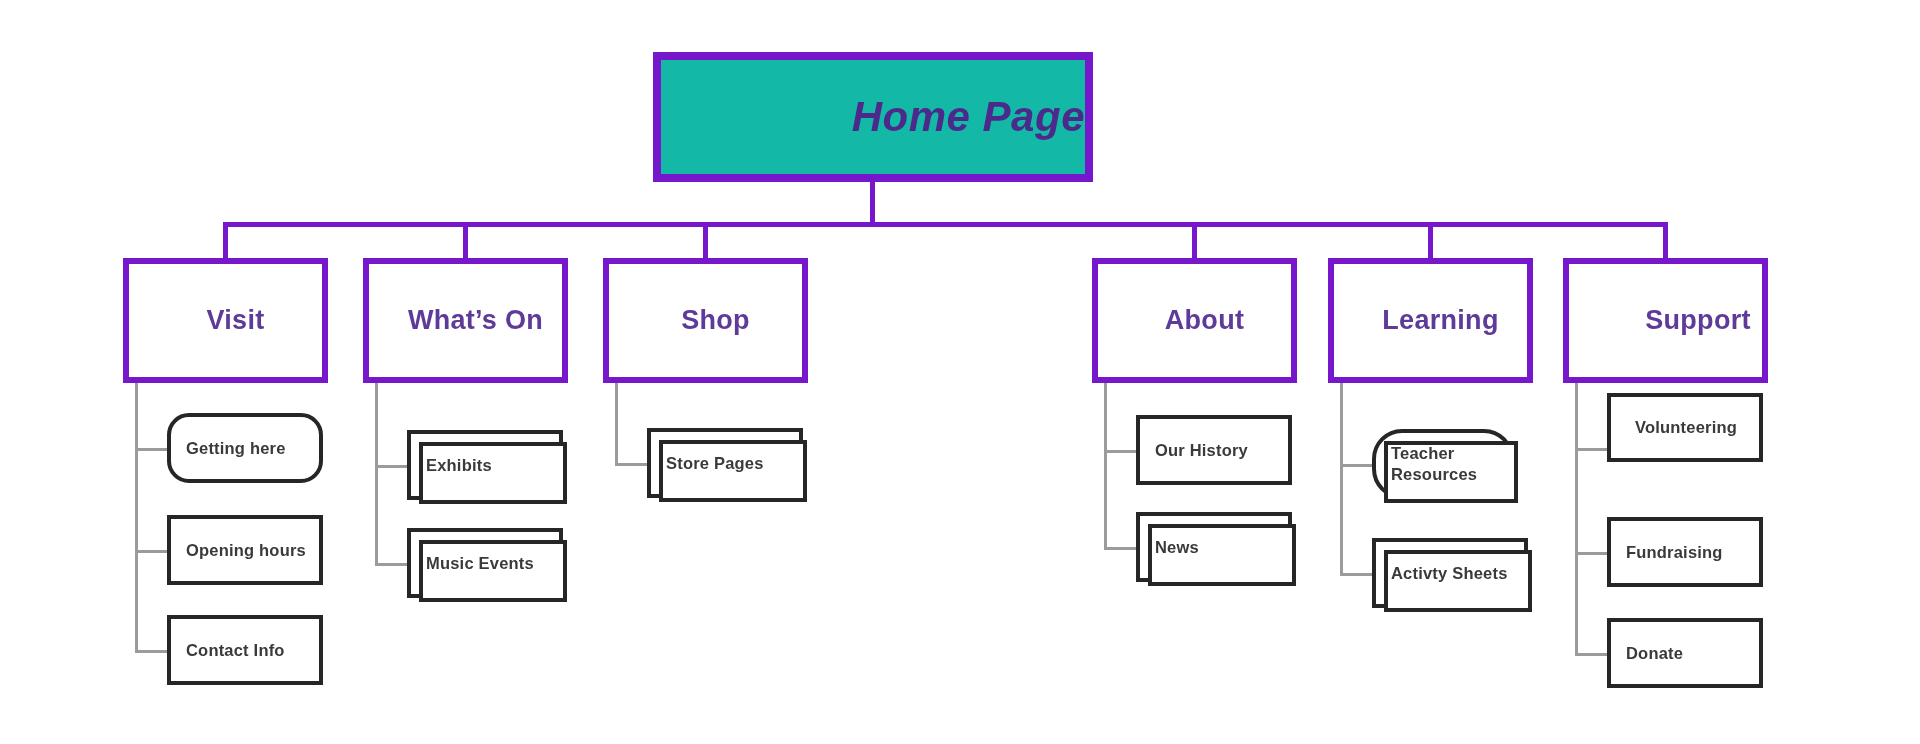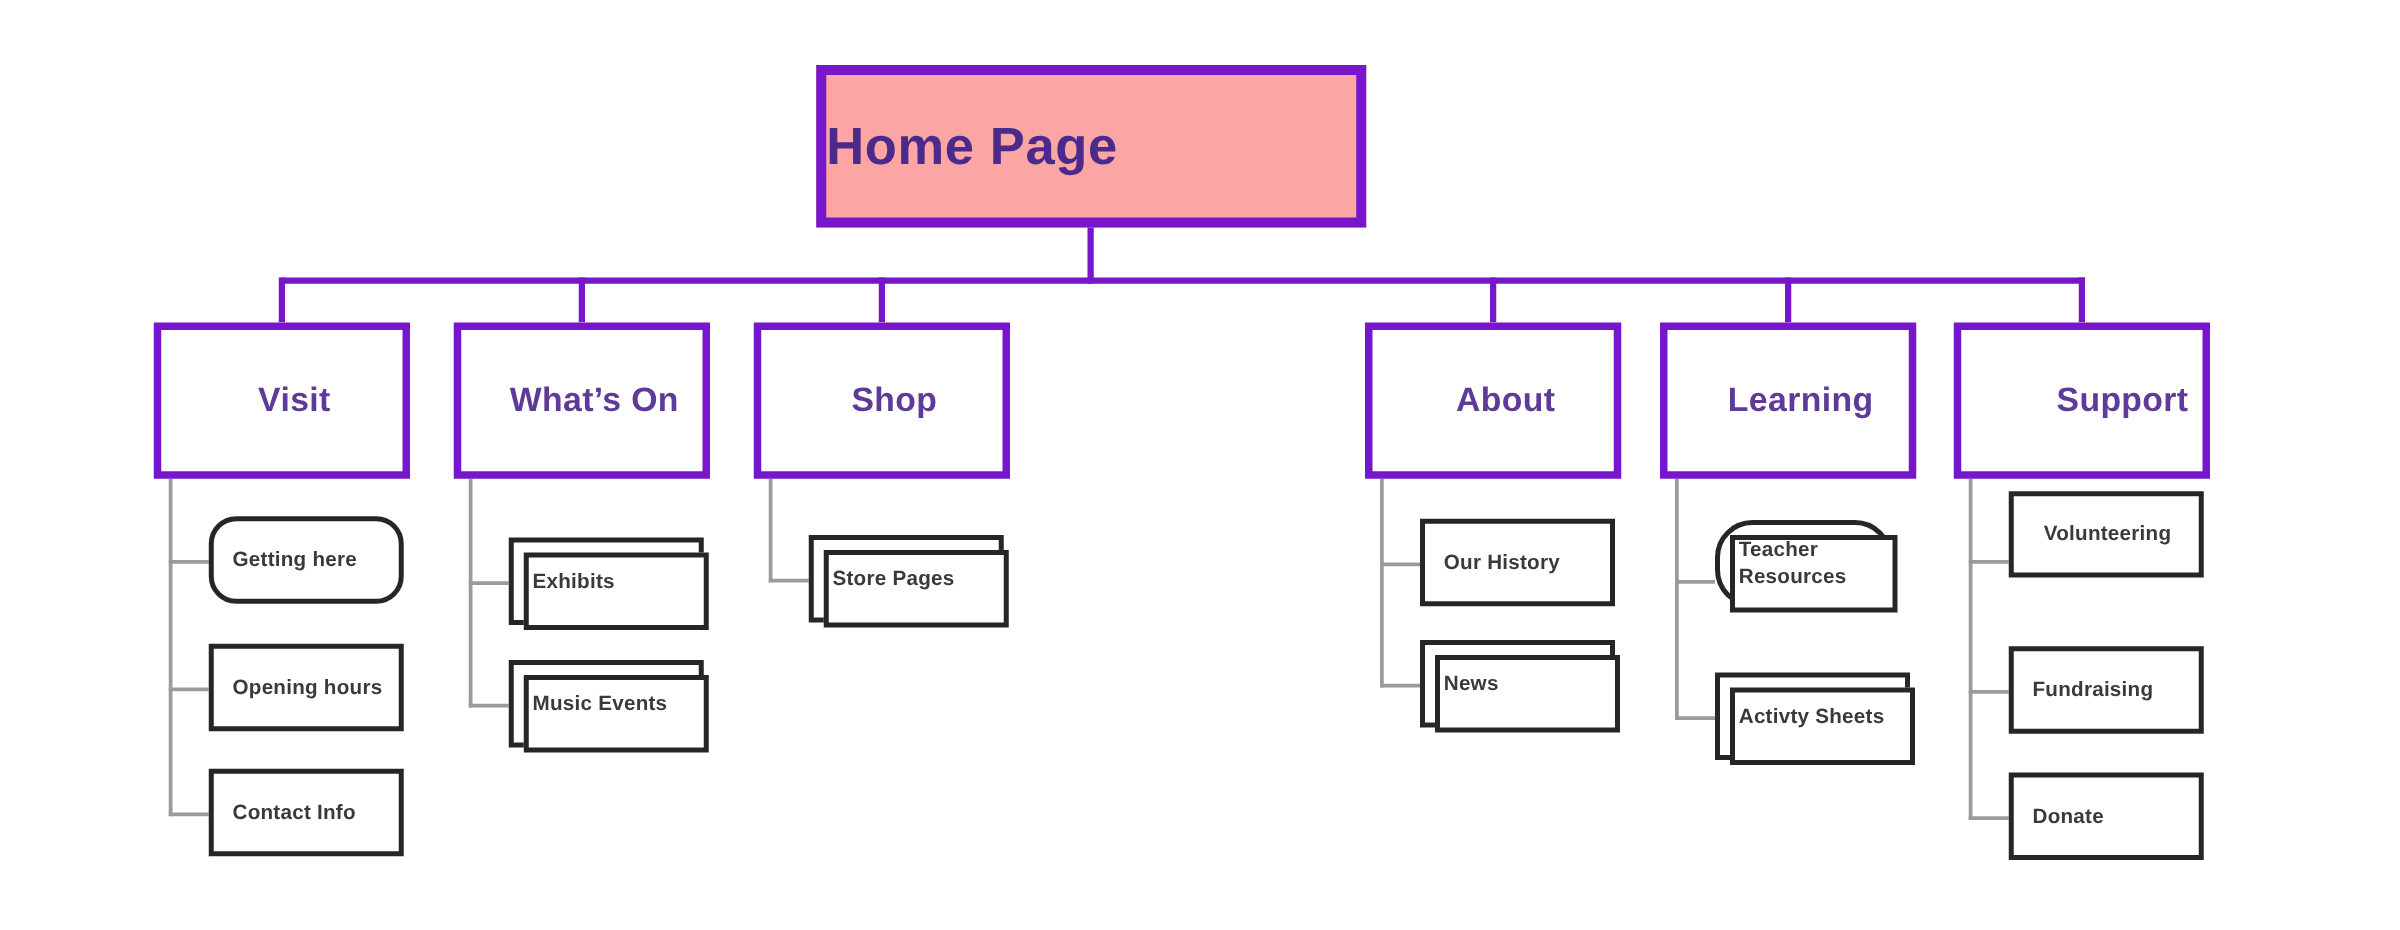--- a/index.html
+++ b/index.html
@@ -7,23 +7,23 @@
   #stage{
     position:relative;
     width:1920px;height:744px;
     background:#ffffff;
     overflow:hidden;
   }
   
   .root-box{
     position:absolute;
     box-sizing:border-box;
-    background:#fca5a5;
+    background:#14b8a6;
     border:8px solid var(--accent,#7617cb);
-    display:flex;align-items:center;justify-content:flex-start;
+    display:flex;align-items:center;justify-content:flex-end;font-style:italic;
   }
   .root-box .root-label{
     color:var(--root-text,#4b2a8c);
     font-size:42px;font-weight:bold;letter-spacing:0.5px;
   }
   
   .section-box{
     position:absolute;
     box-sizing:border-box;
     background:#ffffff;
@@ -127,21 +127,21 @@
     <div class="conn gray" style="left:1104px;top:547px;width:32px;height:3px;"></div>
     <div class="child-card stacked" style="left:1136px;top:512px;width:156px;height:70px;">
       <span class="child-label">News</span>
     </div>
     <div class="conn purple" style="left:1428px;top:222px;width:5px;height:36px;"></div>
     <div class="section-box" style="left:1328px;top:258px;width:205px;height:125px;">
       <span class="section-label">Learning</span>
     </div>
     <div class="conn gray" style="left:1340px;top:383px;width:3px;height:193px;"></div>
     <div class="conn gray" style="left:1340px;top:464px;width:32px;height:3px;"></div>
-    <div class="child-card stacked" style="left:1372px;top:416px;width:142px;height:70px;border-radius:30px;">
+    <div class="child-card stacked" style="left:1372px;top:429px;width:142px;height:70px;border-radius:30px;">
       <span class="child-label">Teacher Resources</span>
     </div>
     <div class="conn gray" style="left:1340px;top:573px;width:32px;height:3px;"></div>
     <div class="child-card stacked" style="left:1372px;top:538px;width:156px;height:70px;">
       <span class="child-label">Activty Sheets</span>
     </div>
     <div class="conn purple" style="left:1663px;top:222px;width:5px;height:36px;"></div>
     <div class="section-box" style="left:1563px;top:258px;width:205px;height:125px;padding-left:45px;">
       <span class="section-label">Support</span>
     </div>

